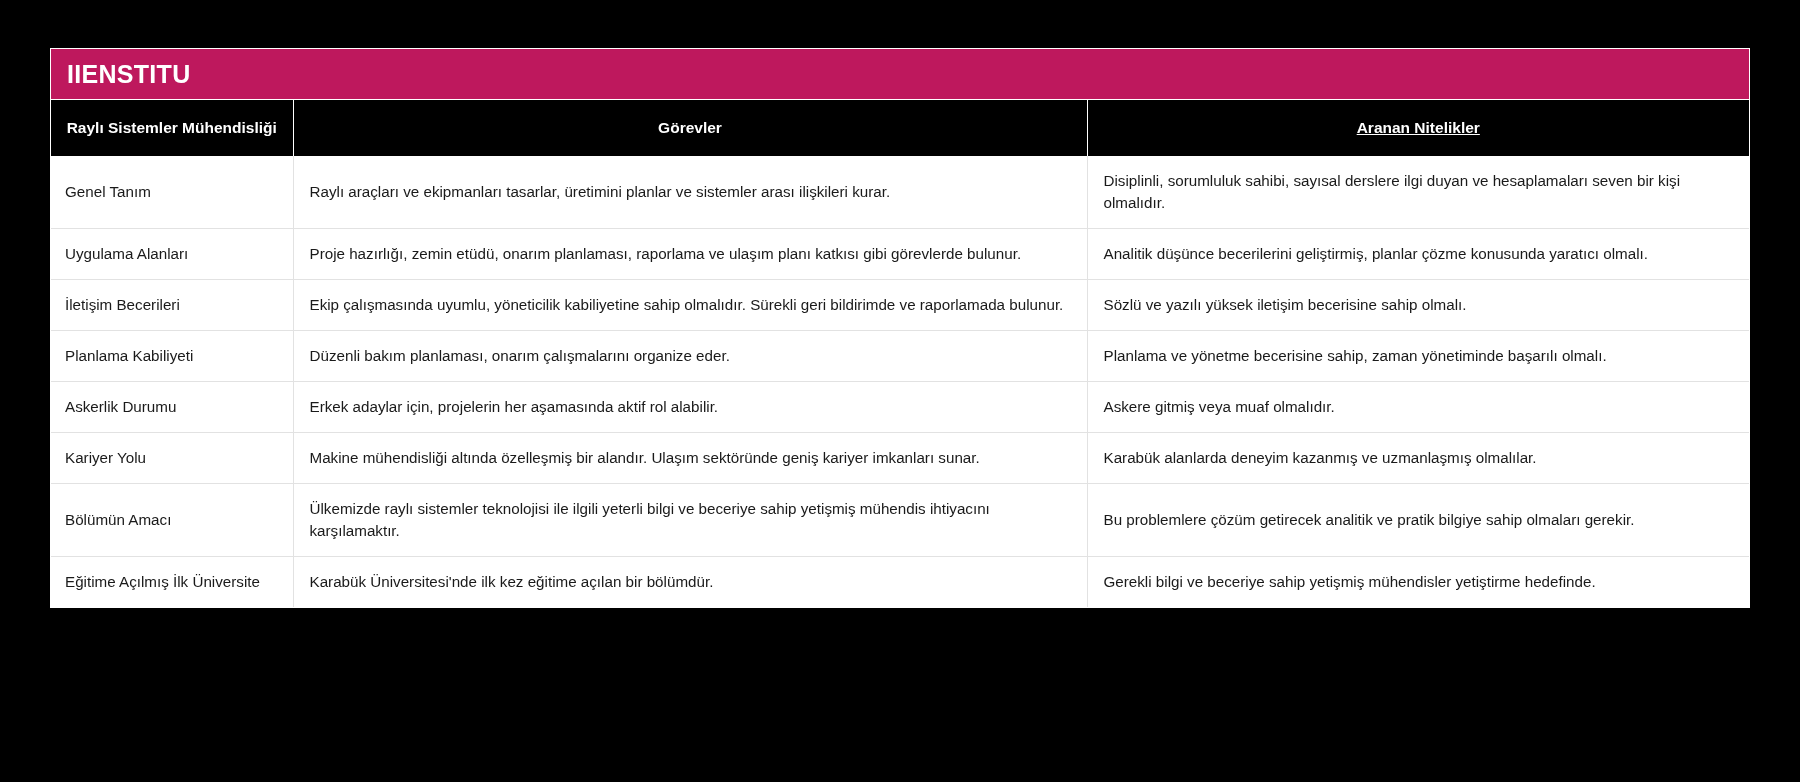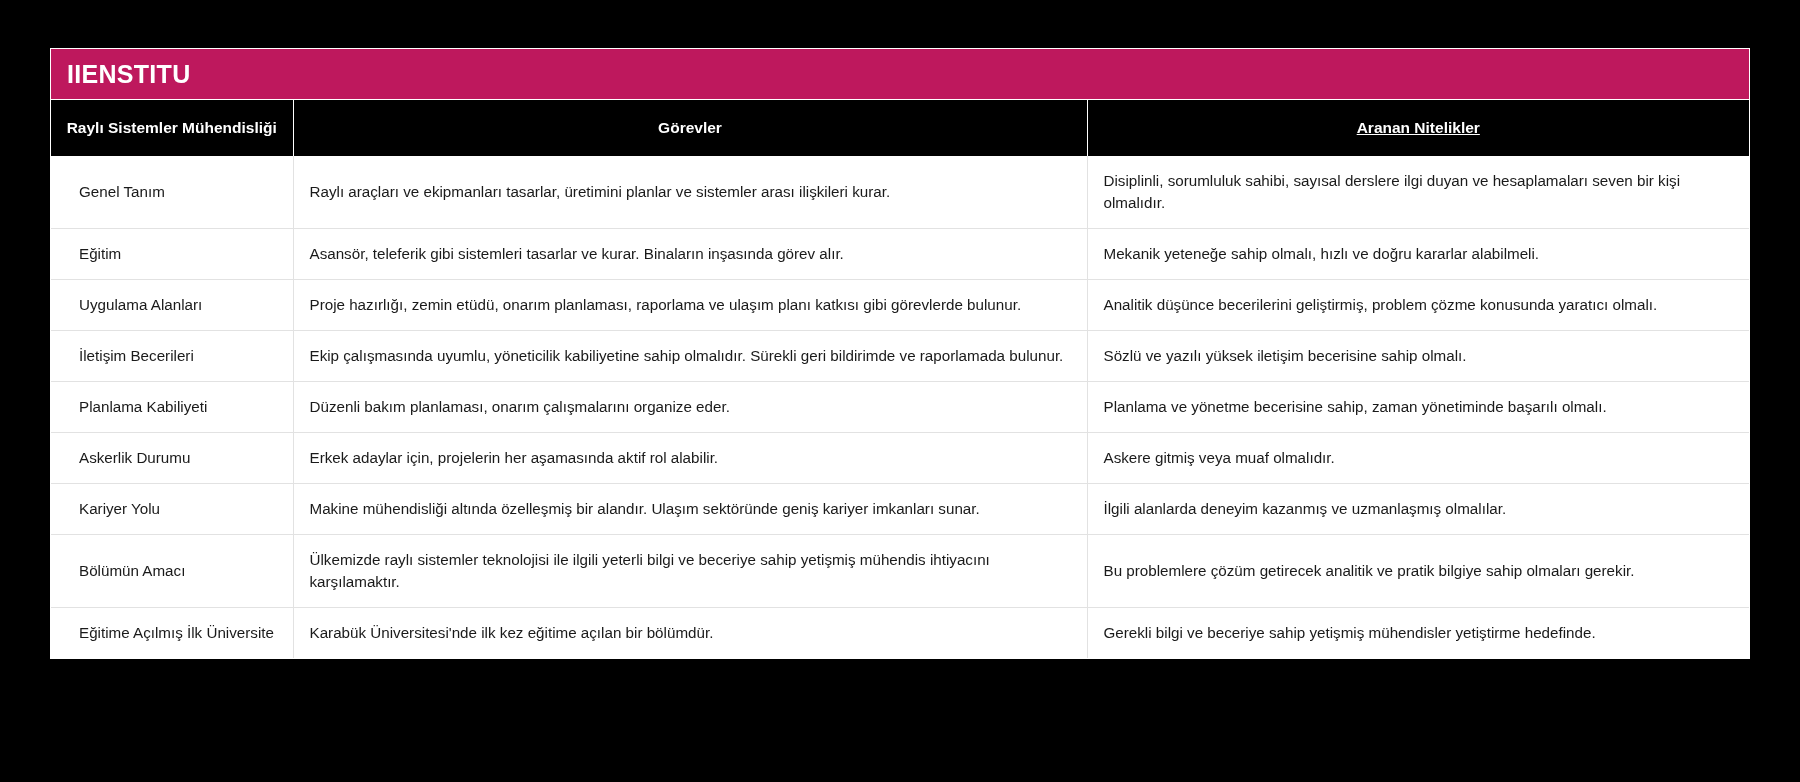--- a/index.html
+++ b/index.html
@@ -78,21 +78,21 @@
     text-align: left;
     vertical-align: middle;
     padding: 14px 16px;
     border-top: 1px solid #e2e2e2;
     border-right: 1px solid #e2e2e2;
     line-height: 1.45;
   }
   tbody td:last-child { border-right: none; margin-left: 7px; }
   tbody tr:first-child td { border-top: none; }
 
-  tbody td.col-label { padding-left: 28px; margin-top: 40px; }
+  tbody td.col-label { padding-left: 14px; margin-top: 40px; }
 </style>
 </head>
 <body>
 
 <div class="page">
   <div class="table-frame">
 
     <div class="brand-bar">
       <div class="brand-logo">IIENSTITU</div>
     </div>
@@ -110,48 +110,43 @@
           <th>Aranan Nitelikler</th>
         </tr>
       </thead>
       <tbody>
         <tr>
           <td class="col-label">Genel Tanım</td>
           <td>Raylı araçları ve ekipmanları tasarlar, üretimini planlar ve sistemler arası ilişkileri kurar.</td>
           <td>Disiplinli, sorumluluk sahibi, sayısal derslere ilgi duyan ve hesaplamaları seven bir kişi olmalıdır.</td>
         </tr>
         <tr>
-          <td class="col-label">Eğitim</td>
-          <td>Asansör, teleferik gibi sistemleri tasarlar ve kurar. Binaların inşasında görev alır.</td>
-          <td>Mekanik yeteneğe sahip olmalı, hızlı ve doğru kararlar alabilmeli.</td>
-        </tr>
-        <tr>
           <td class="col-label">Uygulama Alanları</td>
           <td>Proje hazırlığı, zemin etüdü, onarım planlaması, raporlama ve ulaşım planı katkısı gibi görevlerde bulunur.</td>
-          <td>Analitik düşünce becerilerini geliştirmiş, problem çözme konusunda yaratıcı olmalı.</td>
+          <td>Analitik düşünce becerilerini geliştirmiş, planlar çözme konusunda yaratıcı olmalı.</td>
         </tr>
         <tr>
           <td class="col-label">İletişim Becerileri</td>
           <td>Ekip çalışmasında uyumlu, yöneticilik kabiliyetine sahip olmalıdır. Sürekli geri bildirimde ve raporlamada bulunur.</td>
           <td>Sözlü ve yazılı yüksek iletişim becerisine sahip olmalı.</td>
         </tr>
         <tr>
           <td class="col-label">Planlama Kabiliyeti</td>
           <td>Düzenli bakım planlaması, onarım çalışmalarını organize eder.</td>
           <td>Planlama ve yönetme becerisine sahip, zaman yönetiminde başarılı olmalı.</td>
         </tr>
         <tr>
           <td class="col-label">Askerlik Durumu</td>
           <td>Erkek adaylar için, projelerin her aşamasında aktif rol alabilir.</td>
           <td>Askere gitmiş veya muaf olmalıdır.</td>
         </tr>
         <tr>
           <td class="col-label">Kariyer Yolu</td>
           <td>Makine mühendisliği altında özelleşmiş bir alandır. Ulaşım sektöründe geniş kariyer imkanları sunar.</td>
-          <td>İlgili alanlarda deneyim kazanmış ve uzmanlaşmış olmalılar.</td>
+          <td>Karabük alanlarda deneyim kazanmış ve uzmanlaşmış olmalılar.</td>
         </tr>
         <tr>
           <td class="col-label">Bölümün Amacı</td>
           <td>Ülkemizde raylı sistemler teknolojisi ile ilgili yeterli bilgi ve beceriye sahip yetişmiş mühendis ihtiyacını karşılamaktır.</td>
           <td>Bu problemlere çözüm getirecek analitik ve pratik bilgiye sahip olmaları gerekir.</td>
         </tr>
         <tr>
           <td class="col-label">Eğitime Açılmış İlk Üniversite</td>
           <td>Karabük Üniversitesi'nde ilk kez eğitime açılan bir bölümdür.</td>
           <td>Gerekli bilgi ve beceriye sahip yetişmiş mühendisler yetiştirme hedefinde.</td>

